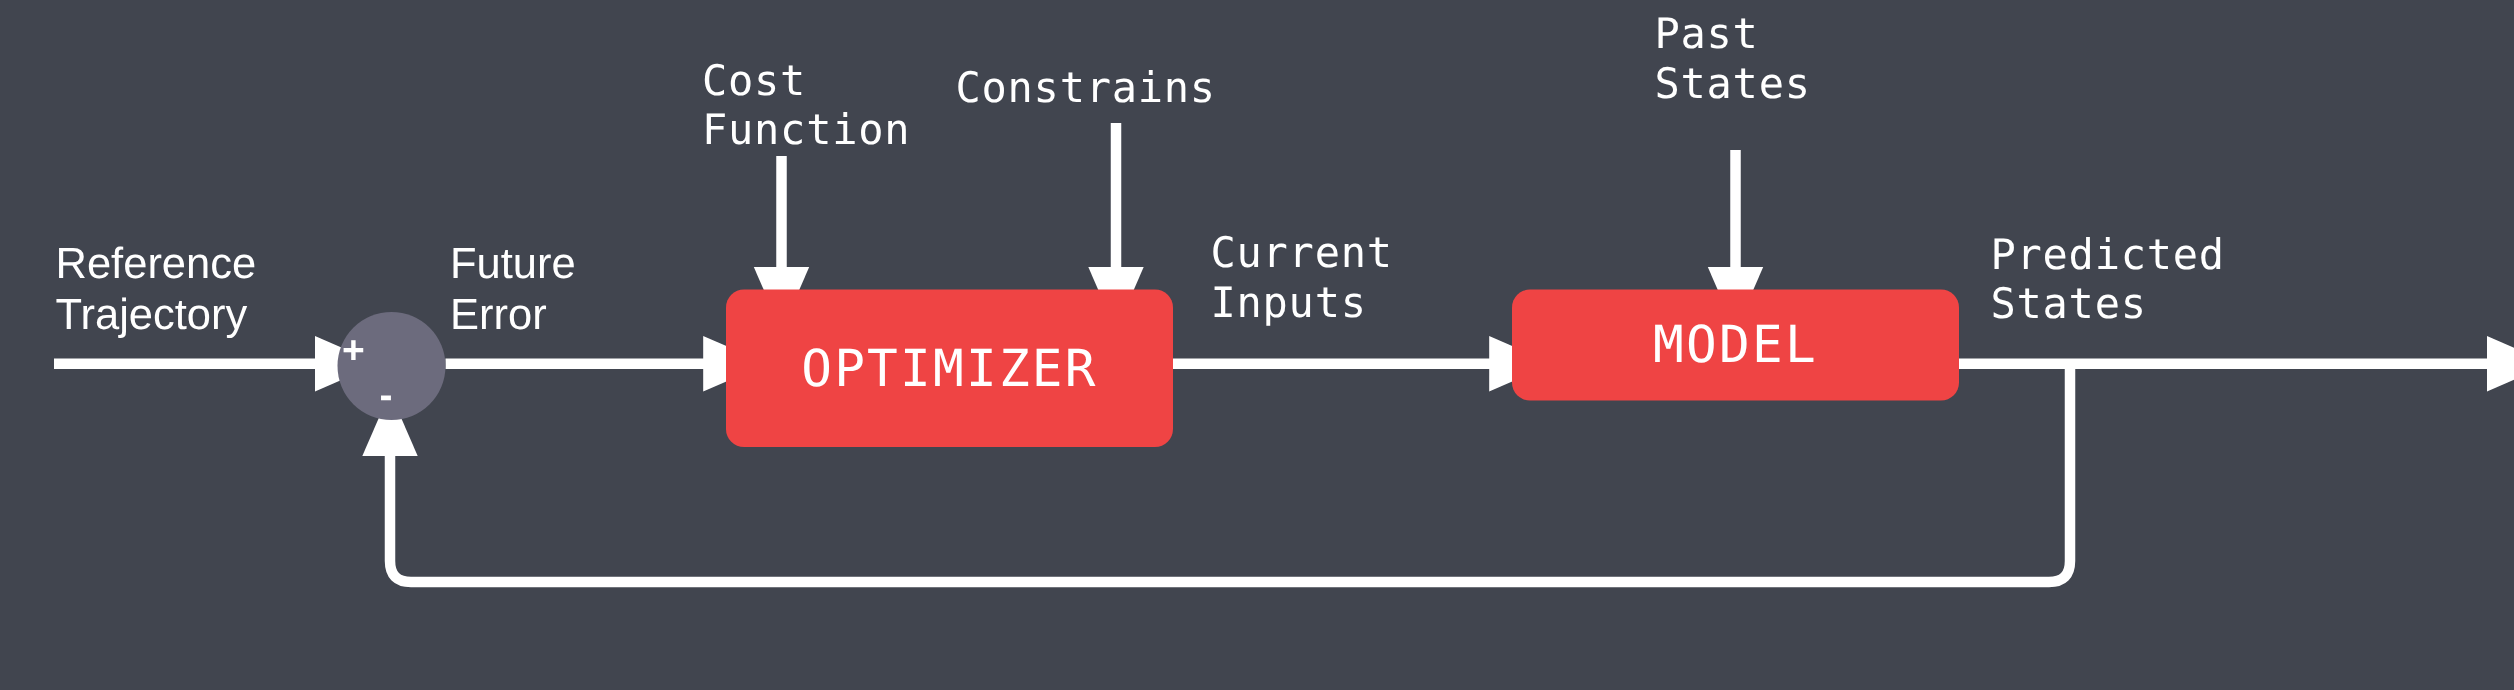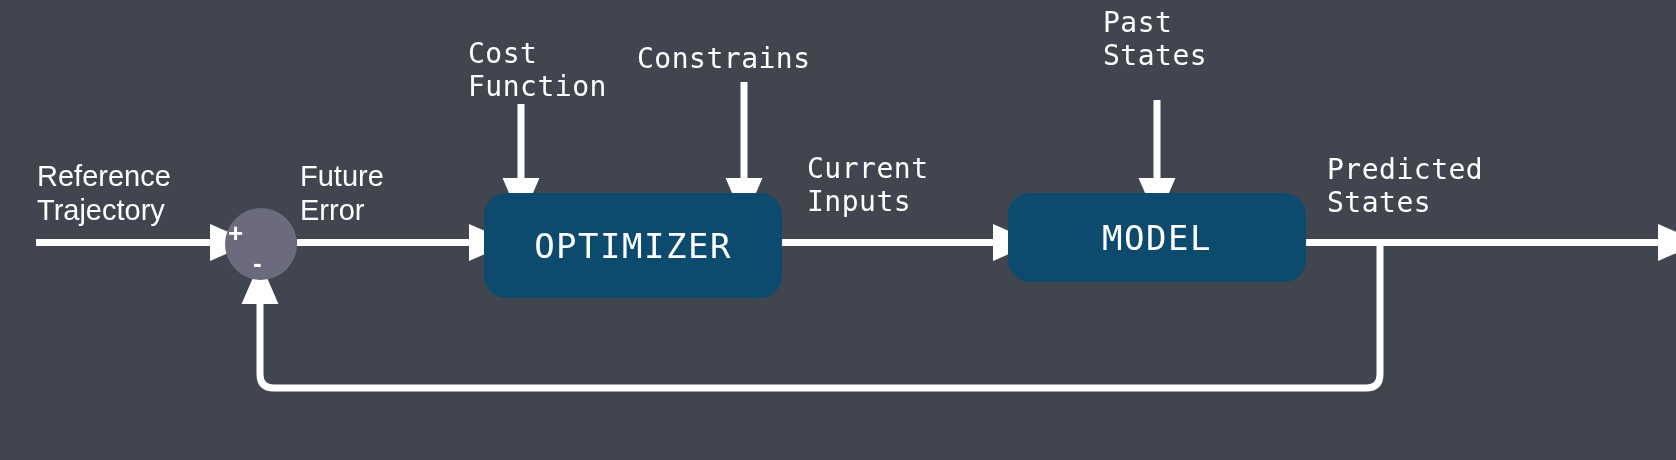--- a/index.html
+++ b/index.html
@@ -22,22 +22,22 @@
   svg.layer {
     position: absolute;
     left: 0;
     top: 0;
     width: 1676px;
     height: 460px;
     display: block;
   }
   .blk {
     position: absolute;
-    background: #0c4a6e;
-    border-radius: 22px;
+    background: #ef4444;
+    border-radius: 12px;
     display: flex;
     align-items: center;
     justify-content: center;
     box-sizing: border-box;
   }
   .blk-label {
     font-family: "DejaVu Sans Mono", "Liberation Mono", monospace;
     color: #ffffff;
     font-size: 34px;
     letter-spacing: 1.5px;
@@ -47,21 +47,21 @@
   #optimizer-block {
     left: 484px;
     top: 193px;
     width: 298px;
     height: 105px;
   }
   #model-block {
     left: 1008px;
     top: 193px;
     width: 298px;
-    height: 89px;
+    height: 74px;
   }
   #sum-junction {
     position: absolute;
     left: 225px;
     top: 208px;
     width: 72px;
     height: 72px;
     border-radius: 50%;
     background: #6c6b7d;
   }

